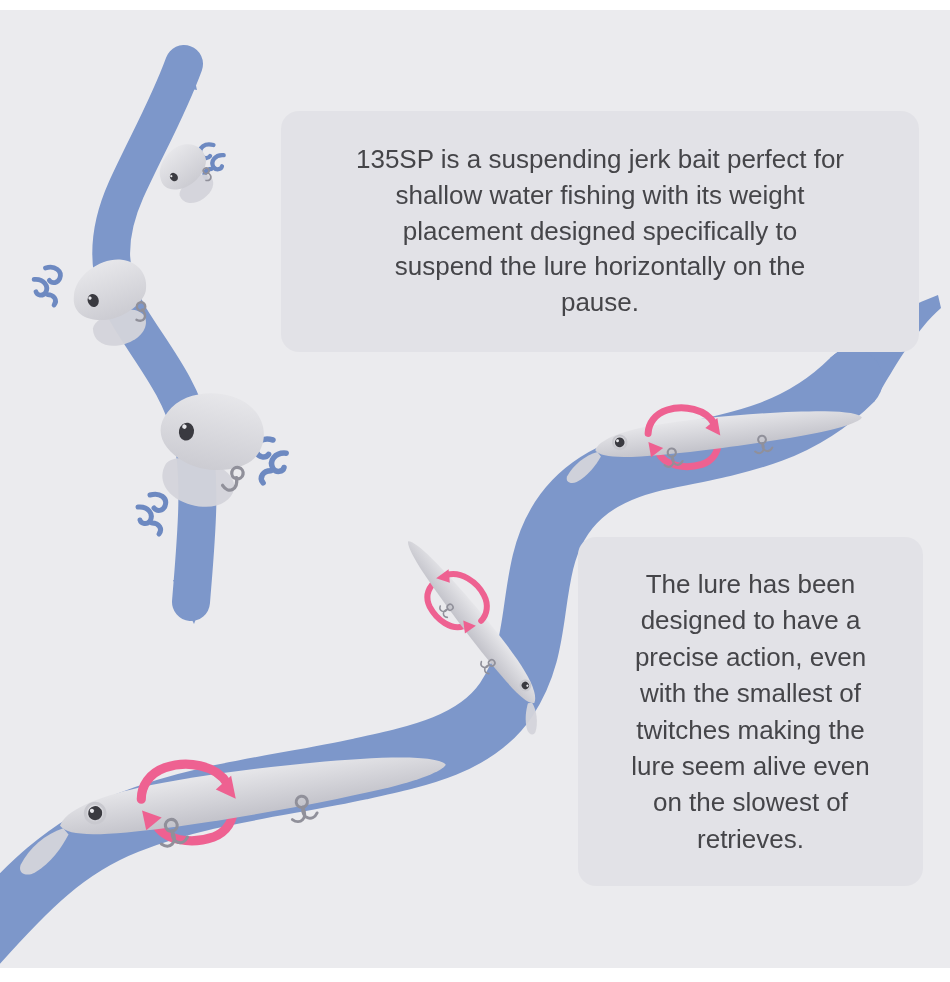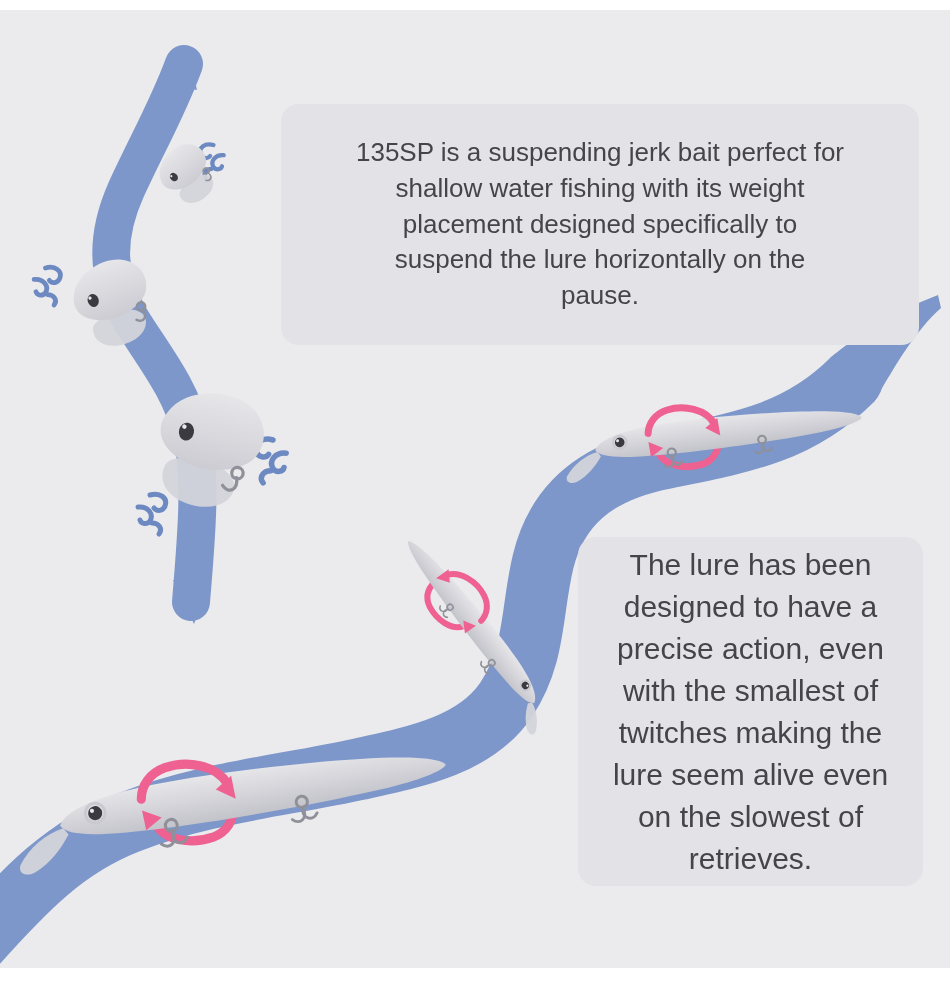--- a/index.html
+++ b/index.html
@@ -35,22 +35,22 @@
   .eye-glint{fill:#e8e8ec;}
   .stopA{stop-color:var(--lure-light,#e9e9ec);}
   .stopB{stop-color:var(--lure-dark,#bdbdc5);}
 
   .card{
     position:absolute;z-index:2;background:var(--card-bg);
     border-radius:18px;display:flex;align-items:center;justify-content:center;
     box-sizing:border-box;text-align:center;color:var(--text-dark);
   }
   .card p{margin:0;white-space:pre-line;}
-  .card-intro{left:281px;top:104px;width:638px;height:241px;padding:0 30px;font-size:26px;line-height:1.38;}
-  .card-action{left:578px;top:537px;width:345px;height:349px;padding:0 14px;font-size:30px;line-height:1.40;}
+  .card-intro{left:281px;top:111px;width:638px;height:241px;padding:0 30px;font-size:26px;line-height:1.38;}
+  .card-action{left:578px;top:537px;width:345px;height:349px;padding:0 14px;font-size:26px;line-height:1.40;}
 </style>
 </head>
 <body>
 
 <div class="stage"></div>
 
 <svg class="art" width="950" height="982" viewBox="0 0 950 982" aria-hidden="true">
   <defs>
     <linearGradient id="lureGrad" x1="0" y1="-20" x2="0" y2="20" gradientUnits="userSpaceOnUse">
       <stop offset="0" class="stopA"></stop>

